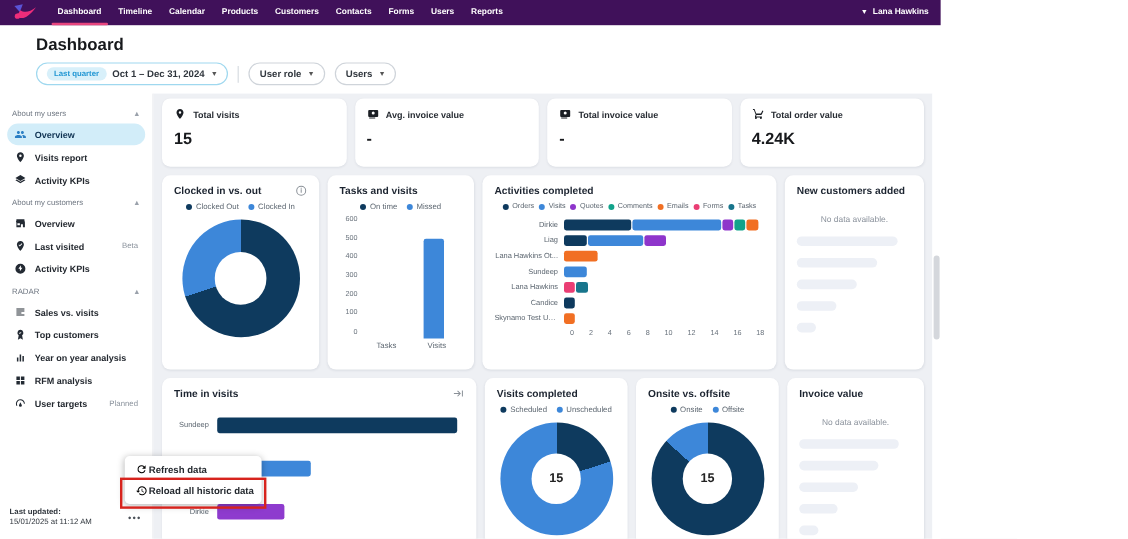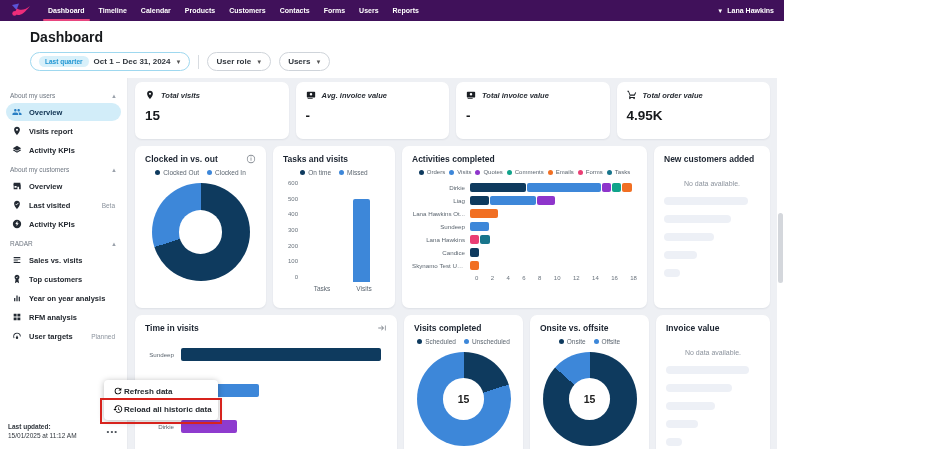--- a/index.html
+++ b/index.html
@@ -43,21 +43,21 @@
   
   .main { position:absolute; top:78px; left:128px; right:7px; height:420px; background:#eef0f4; padding:4px 7px; }
   .scrolltrack { position:absolute; top:78px; right:0; width:7px; bottom:0; background:#fff; }
   .scrollthumb { position:absolute; top:135px; left:1px; width:5px; height:70px; background:#d4d7dc; border-radius:3px; }
   .row { display:flex; gap:7px; }
   .row.kpis { height:57px; margin-bottom:7px; }
   .row.r2 { height:162px; margin-bottom:7px; }
   .row.r3 { height:190px; }
   .card { background:#fff; border-radius:7px; box-shadow:0 1px 2px rgba(20,30,50,.07); padding:8px 10px; position:relative; }
   .kpi { flex:1; }
-  .kpi-top { display:flex; align-items:center; gap:6px;font-style:italic; }
+  .kpi-top { display:flex; align-items:center; gap:6px; }
   .kicon { width:10px; height:10px; color:#1b1f24; display:flex; }
   .kpi-label { font-size:7.5px; font-weight:bold; color:#272c33; }
   .kpi-value { font-size:13.5px; font-weight:bold; color:#17191c; margin-top:8px; }
 
   .w-clocked { width:131px; } .w-tasks { width:122px; } .w-activities { width:245px; }
   .w-time { width:262px; } .w-donut-sm { width:119px; } .flex1 { flex:1; }
 
   .card-title-row { display:flex; align-items:flex-start; justify-content:space-between; }
   .card-title { font-size:8.5px; font-weight:bold; color:#1c2430; }
   .minicon { width:10px; height:10px; color:#8a9097; cursor:pointer; display:flex; }
@@ -303,21 +303,21 @@
         </div>
         <div class="card kpi">
           <div class="kpi-top">
             <span class="kicon">
               <svg viewBox="0 0 24 24">
                 <path d="M7 18a2 2 0 1 0 0 4 2 2 0 0 0 0-4zm10 0a2 2 0 1 0 0 4 2 2 0 0 0 0-4zM7.2 14h9.9c.8 0 1.4-.4 1.7-1l3.2-7-2-.9L17 11H7.6L4.3 2H1v2h2l3.6 9.6-1.3 2.4c-.7 1.3.2 3 1.7 3H19v-2H7.2l1-2z"></path>
               </svg>
             </span>
             <span class="kpi-label">Total order value</span>
           </div>
-          <div class="kpi-value">4.95K</div>
+          <div class="kpi-value">4.24K</div>
         </div>
       </div>
 
     <div class="row r2">
       <div class="card w-clocked">
         <div class="card-title-row">
           <span class="card-title">Clocked in vs. out</span>
           <span class="minicon" id="info-icon">
               <svg viewBox="0 0 24 24">
                 <path d="M12 2a10 10 0 1 0 0 20 10 10 0 0 0 0-20zm0 18a8 8 0 1 1 0-16 8 8 0 0 1 0 16zm-1-11h2v7h-2zm0-3h2v2h-2z"></path>

